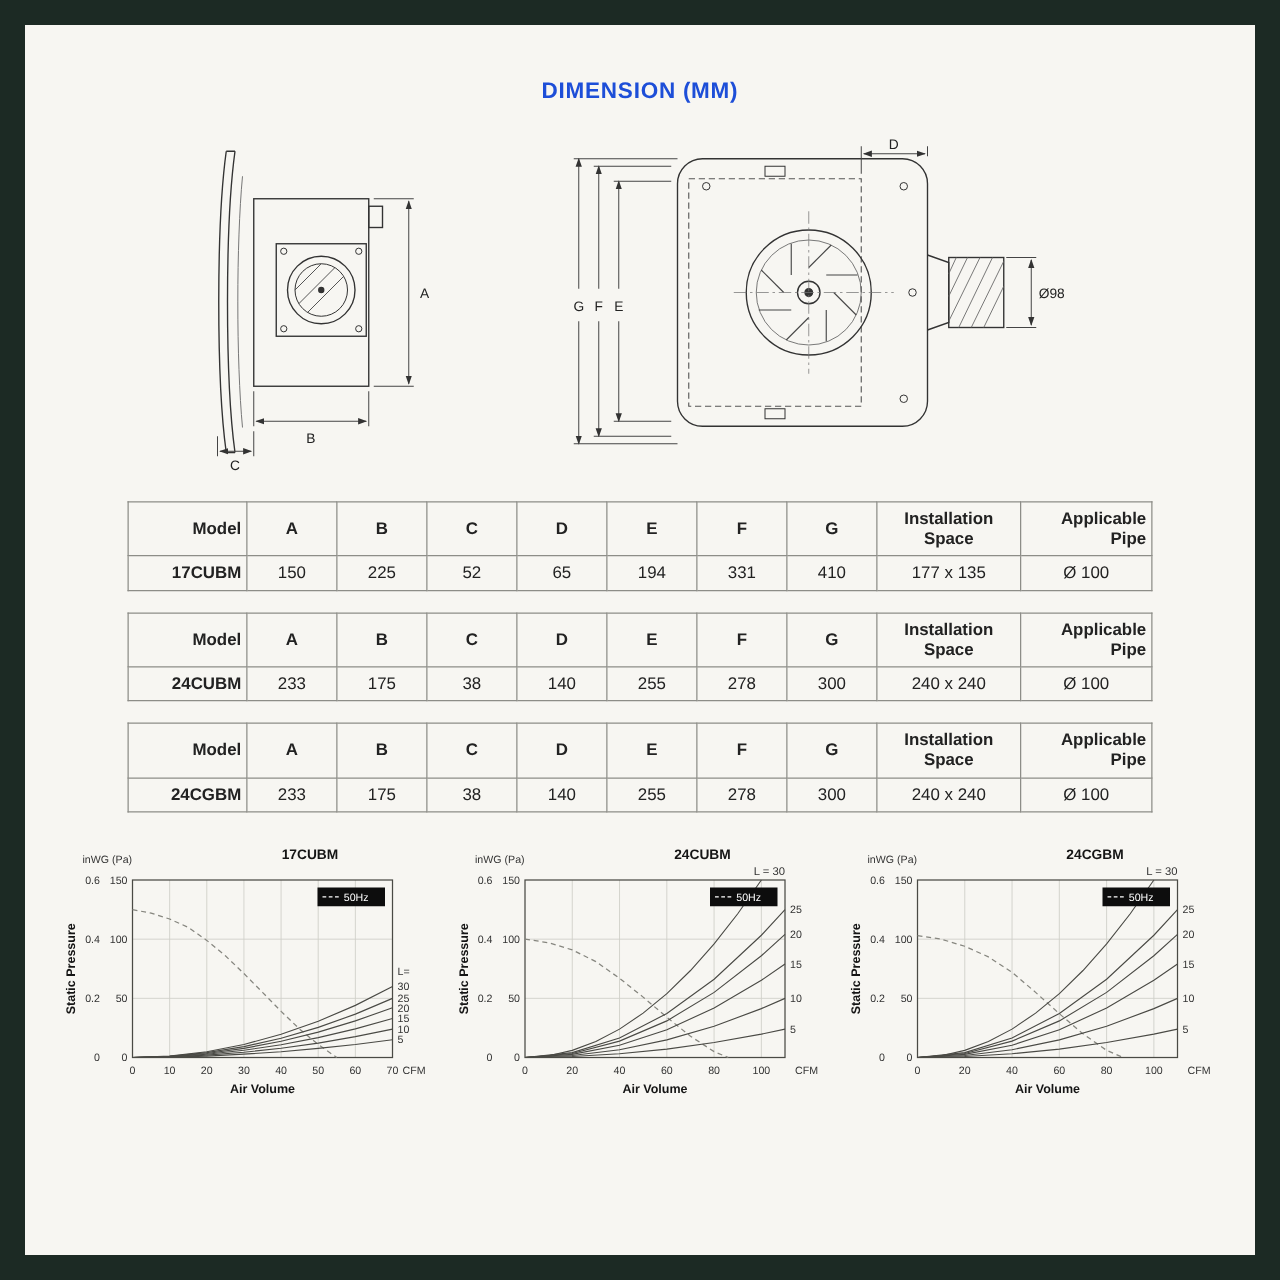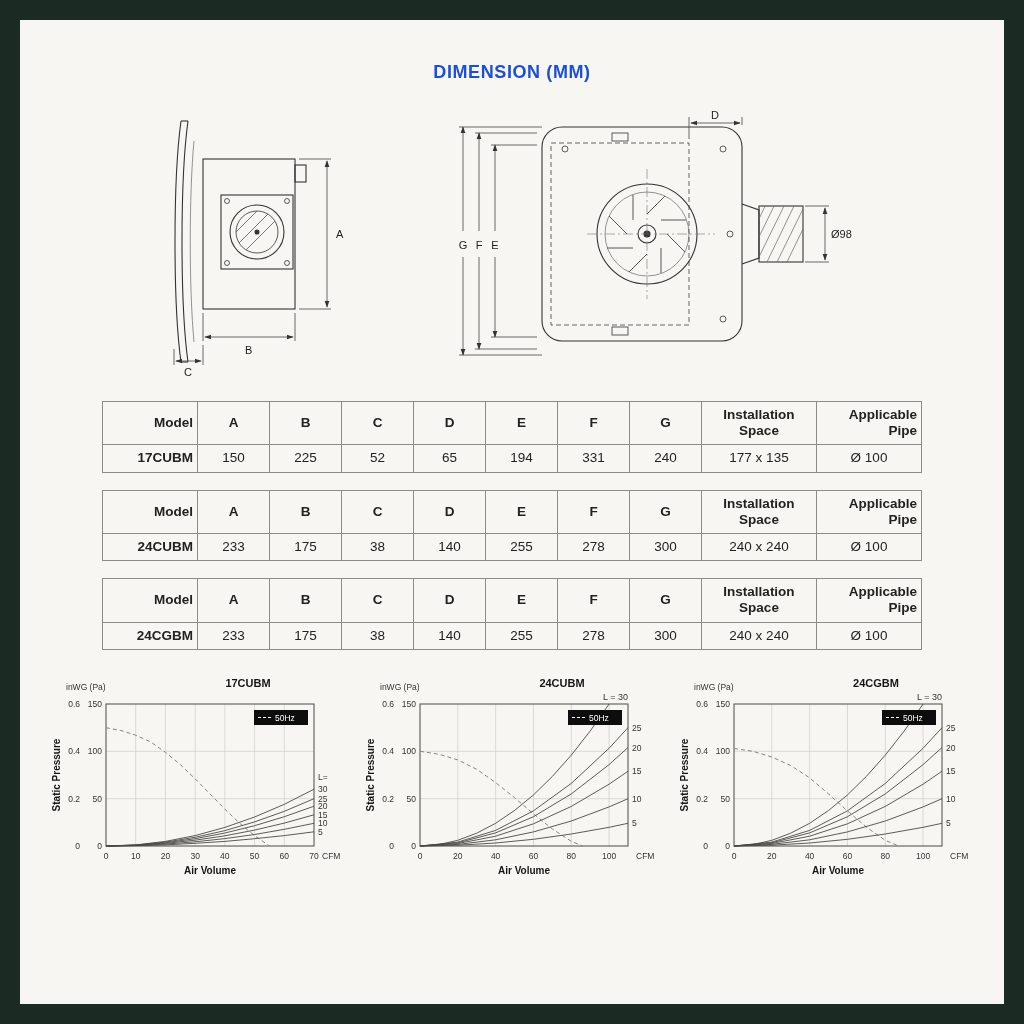--- a/index.html
+++ b/index.html
@@ -191,21 +191,21 @@
               <th>Applicable Pipe</th>
             </tr>
             <tr>
               <td>17CUBM</td>
               <td>150</td>
               <td>225</td>
               <td>52</td>
               <td>65</td>
               <td>194</td>
               <td>331</td>
-              <td>240</td>
+              <td>410</td>
               <td>177 x 135</td>
               <td>Ø 100</td>
             </tr>
           </tbody>
         </table>
         <table class="dim-table">
           <tbody>
             <tr>
               <th>Model</th>
               <th>A</th>

